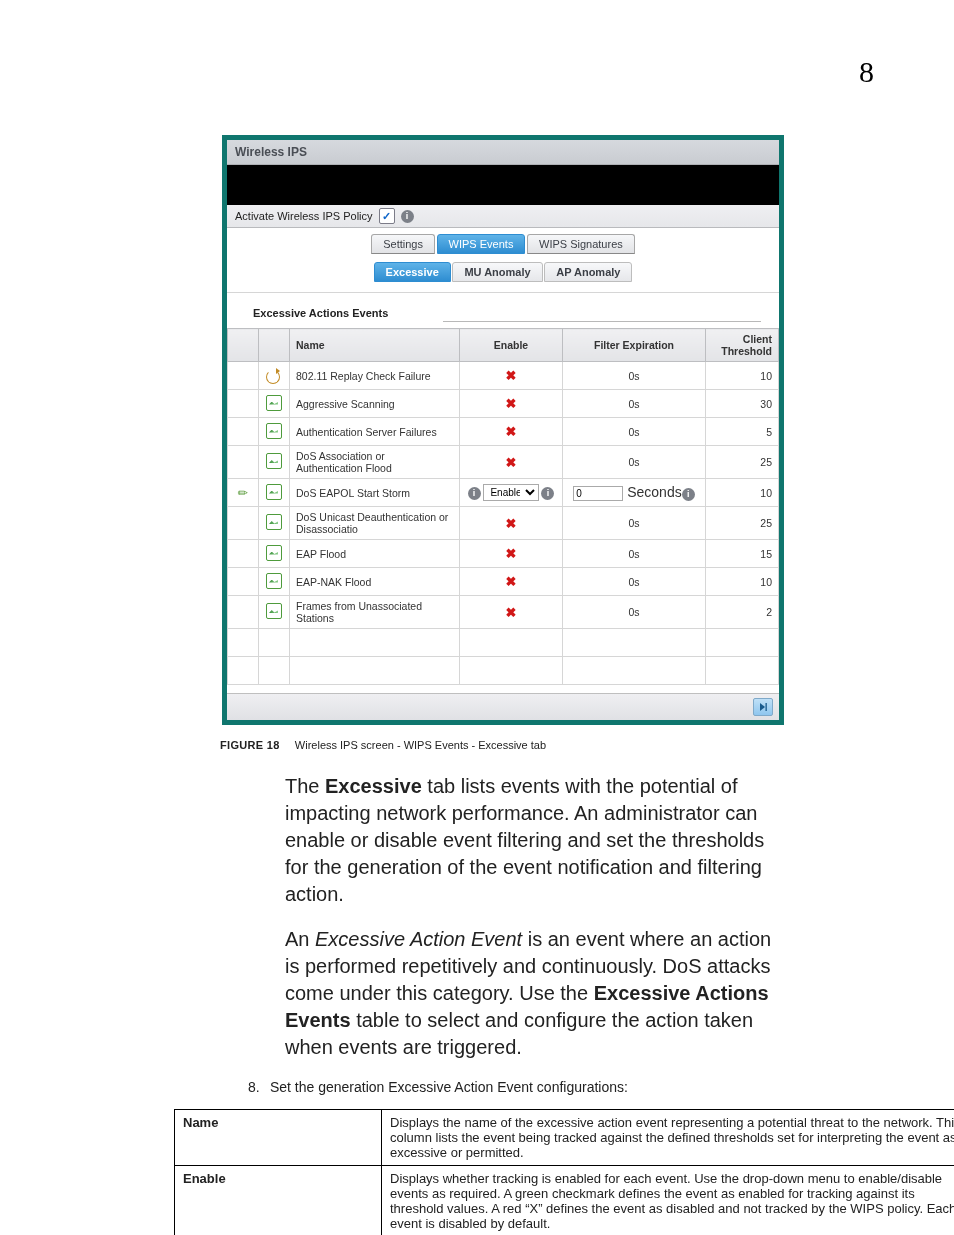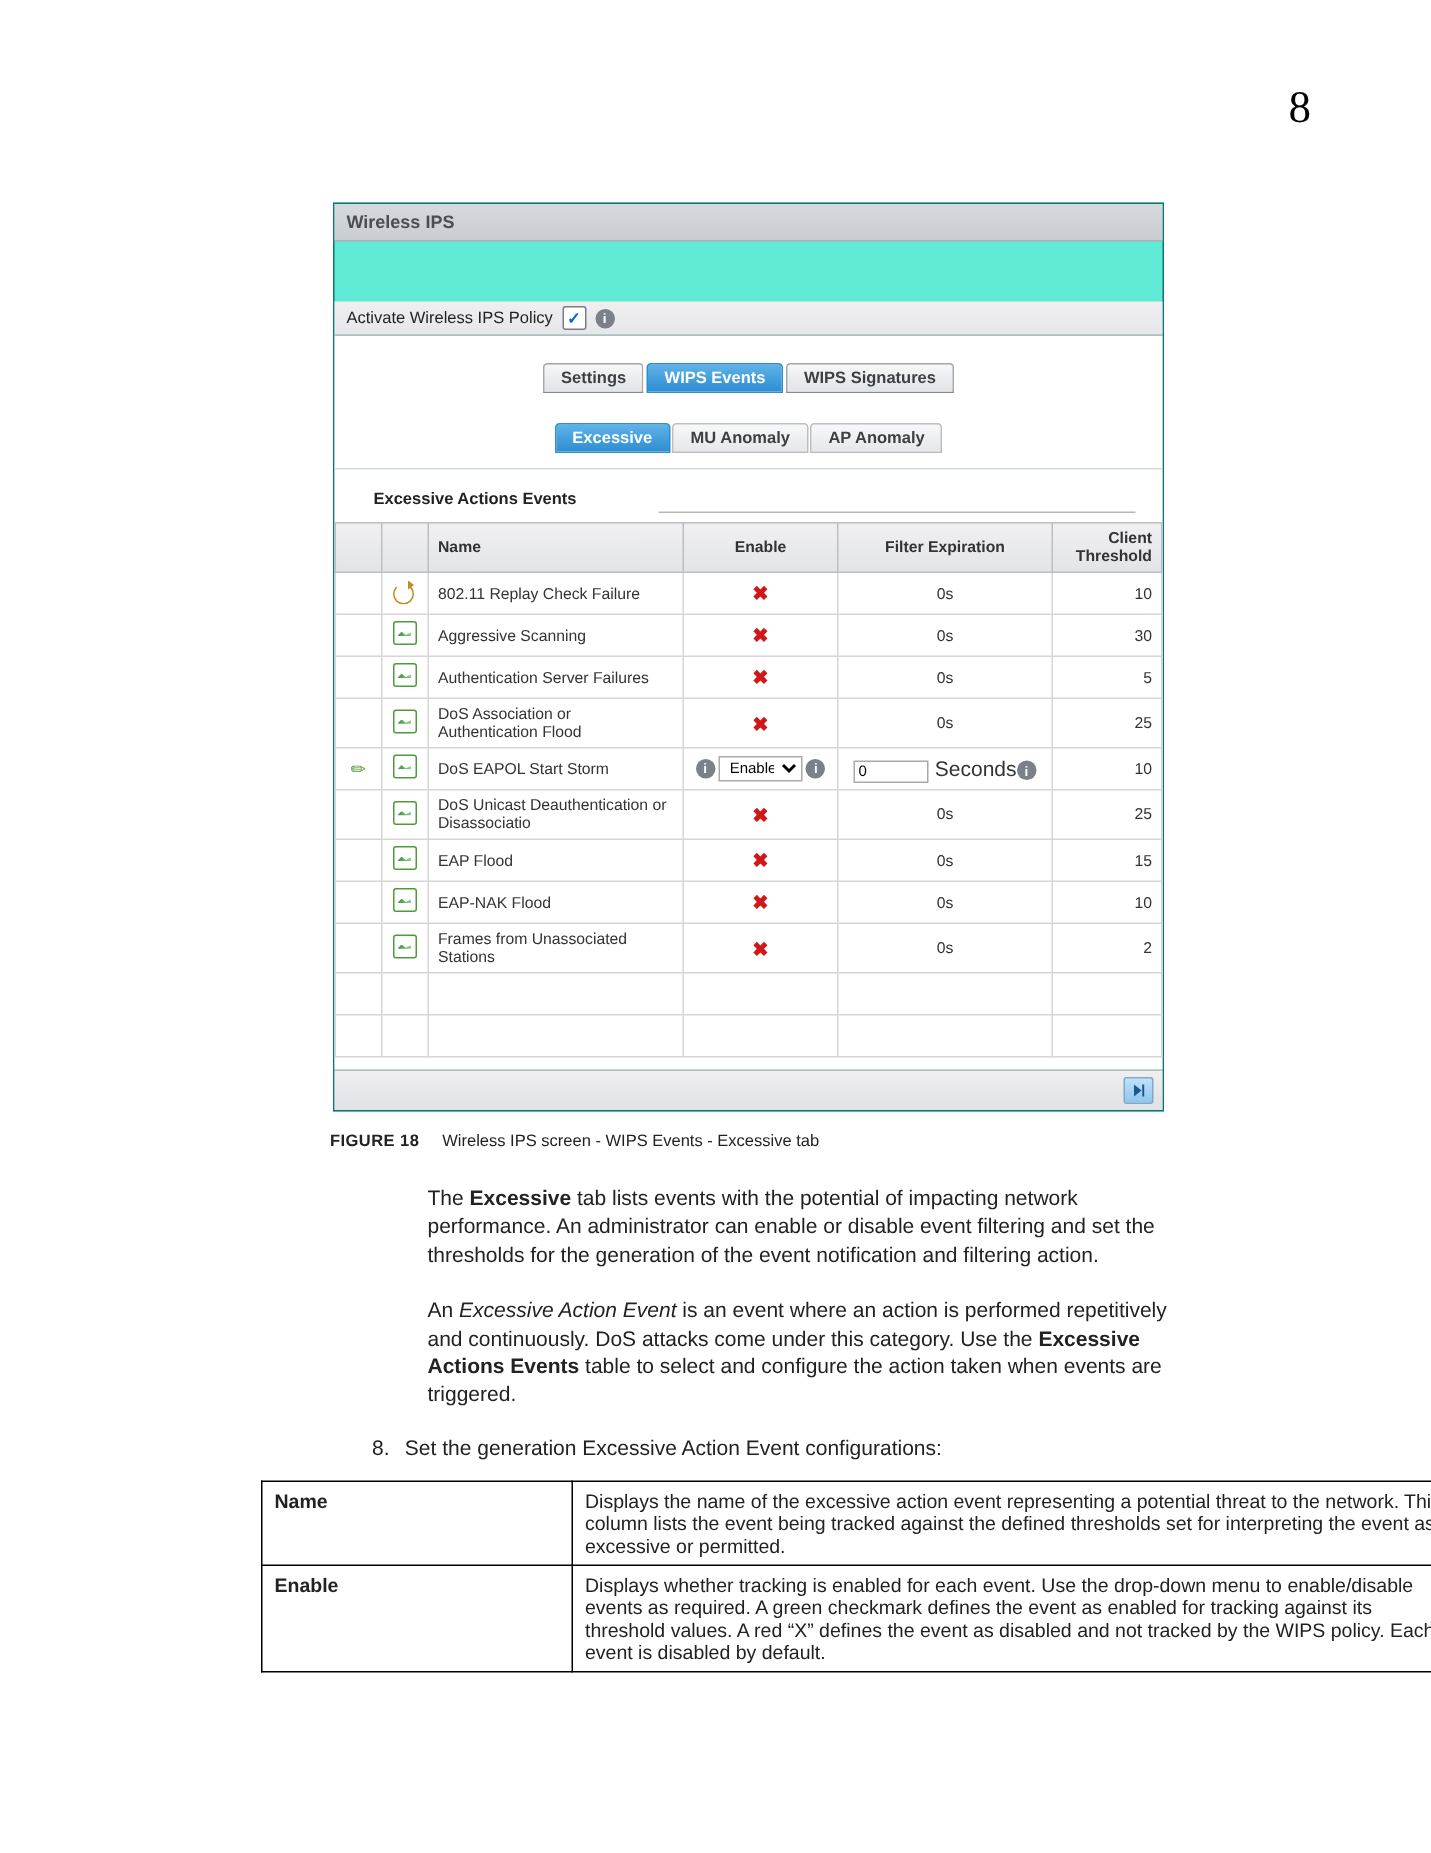--- a/index.html
+++ b/index.html
@@ -23,23 +23,23 @@
     font-family: Georgia, "Times New Roman", serif;
     font-size: 30px;
     font-weight: 400;
     color: #000;
   }
 
   
   .shot {
     margin: 80px 0 14px 142px;
     width: 552px;
-    border: 1px solid #0f766e;
+    border: 5px solid #0f766e;
     font-family: Arial, sans-serif;
-    background: #5eead4;
+    background: #000000;
   }
   .shot-titlebar {
     background: linear-gradient(#d6d9de, #c9ccd1);
     border-bottom: 1px solid #aeb0b4;
     padding: 5px 8px;
     font-weight: bold;
     font-size: 12px;
     color: #4a4e55;
   }
   .shot-activate {
@@ -63,24 +63,24 @@
     background:#7c8088; color:#fff; font-size:9px; font-weight:bold;
     align-items:center; justify-content:center;
   }
 
   .tabs-row {
     padding: 6px 0 0 0;
     text-align: center;
     background: #fff;
   }
   .tab {
-    display:inline-block; padding:3px 11px; font-size:11px; font-weight:bold;
+    display:inline-block; padding:3px 11px; font-size:11px; font-weight:normal;
     color:#3b3f46; border:1px solid #a7a7a7; border-bottom:1px solid #888;
     background:linear-gradient(#f6f7f9,#e2e3e6);
-    border-radius:3px 3px 0 0; margin:12px -1px;
+    border-radius:3px 3px 0 0; margin:0 -1px;
   }
   .tab.active { background:linear-gradient(#5fb3e8,#2e8dd1); color:#fff; border-color:#2e8dd1; }
   .subtabs-row { text-align:center; padding:8px 0 10px 0; background:#fff; border-bottom:1px solid #d6d6d6;}
   .subtab {
     display:inline-block; padding:3px 11px; font-size:11px; font-weight:bold;
     color:#3b3f46; border:1px solid #bdbdbd; background:linear-gradient(#f7f8fa,#e6e7ea);
     border-radius:3px 3px 0 0; margin:0 -1px;
   }
   .subtab.active { background:linear-gradient(#5fb3e8,#2e8dd1); color:#fff; border-color:#2e8dd1; }
 
@@ -148,21 +148,21 @@
   .pager svg { width:10px; height:10px; }
 
   
   .caption {
     margin: 0 0 22px 140px;
     font-size: 11px;
   }
   .caption .lbl { font-weight:bold; letter-spacing:.3px; }
   .para {
     margin: 0 90px 18px 205px;
-    font-size: 14px;
+    font-size: 20px;
     line-height: 1.35;
   }
   .para .b { font-weight:bold; }
   .para .i { font-style:italic; }
   .step {
     margin: 0 0 14px 168px;
     font-size: 14px;
   }
   .step .num { display:inline-block; width:18px; }
 

